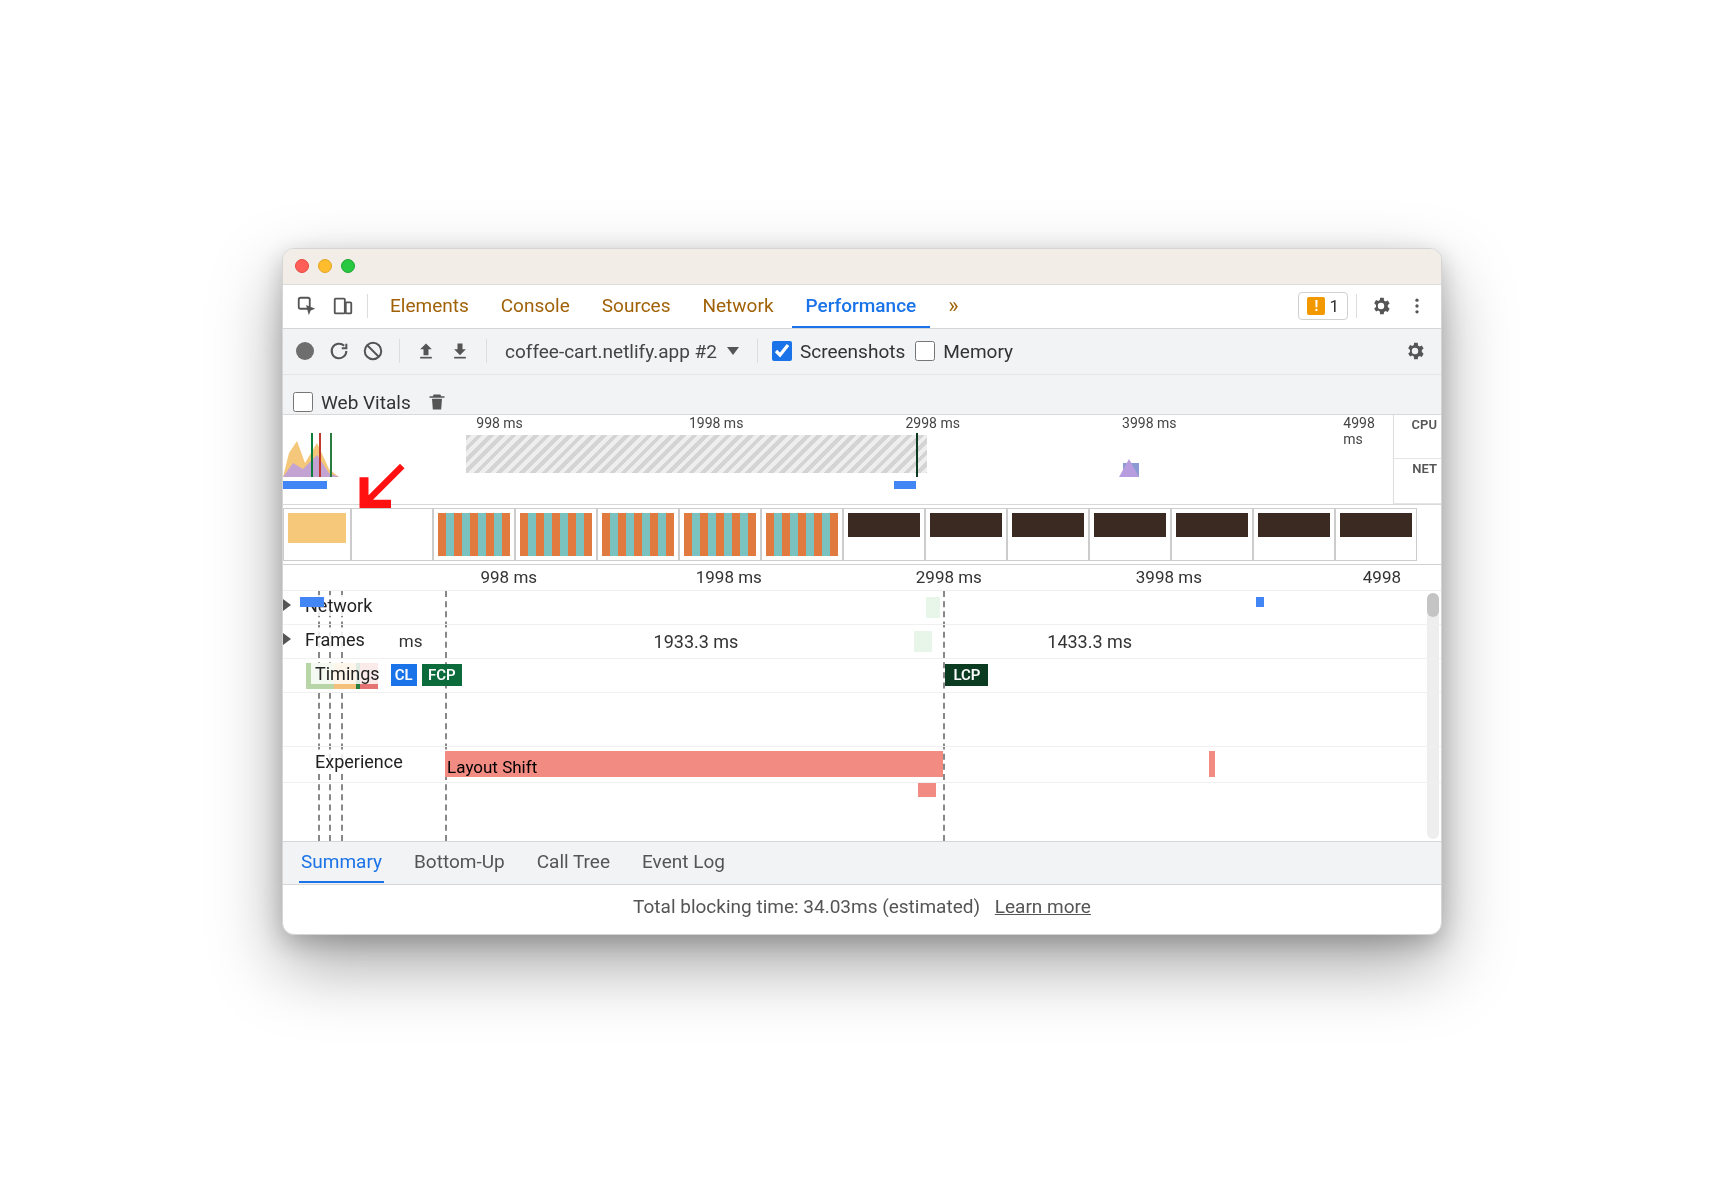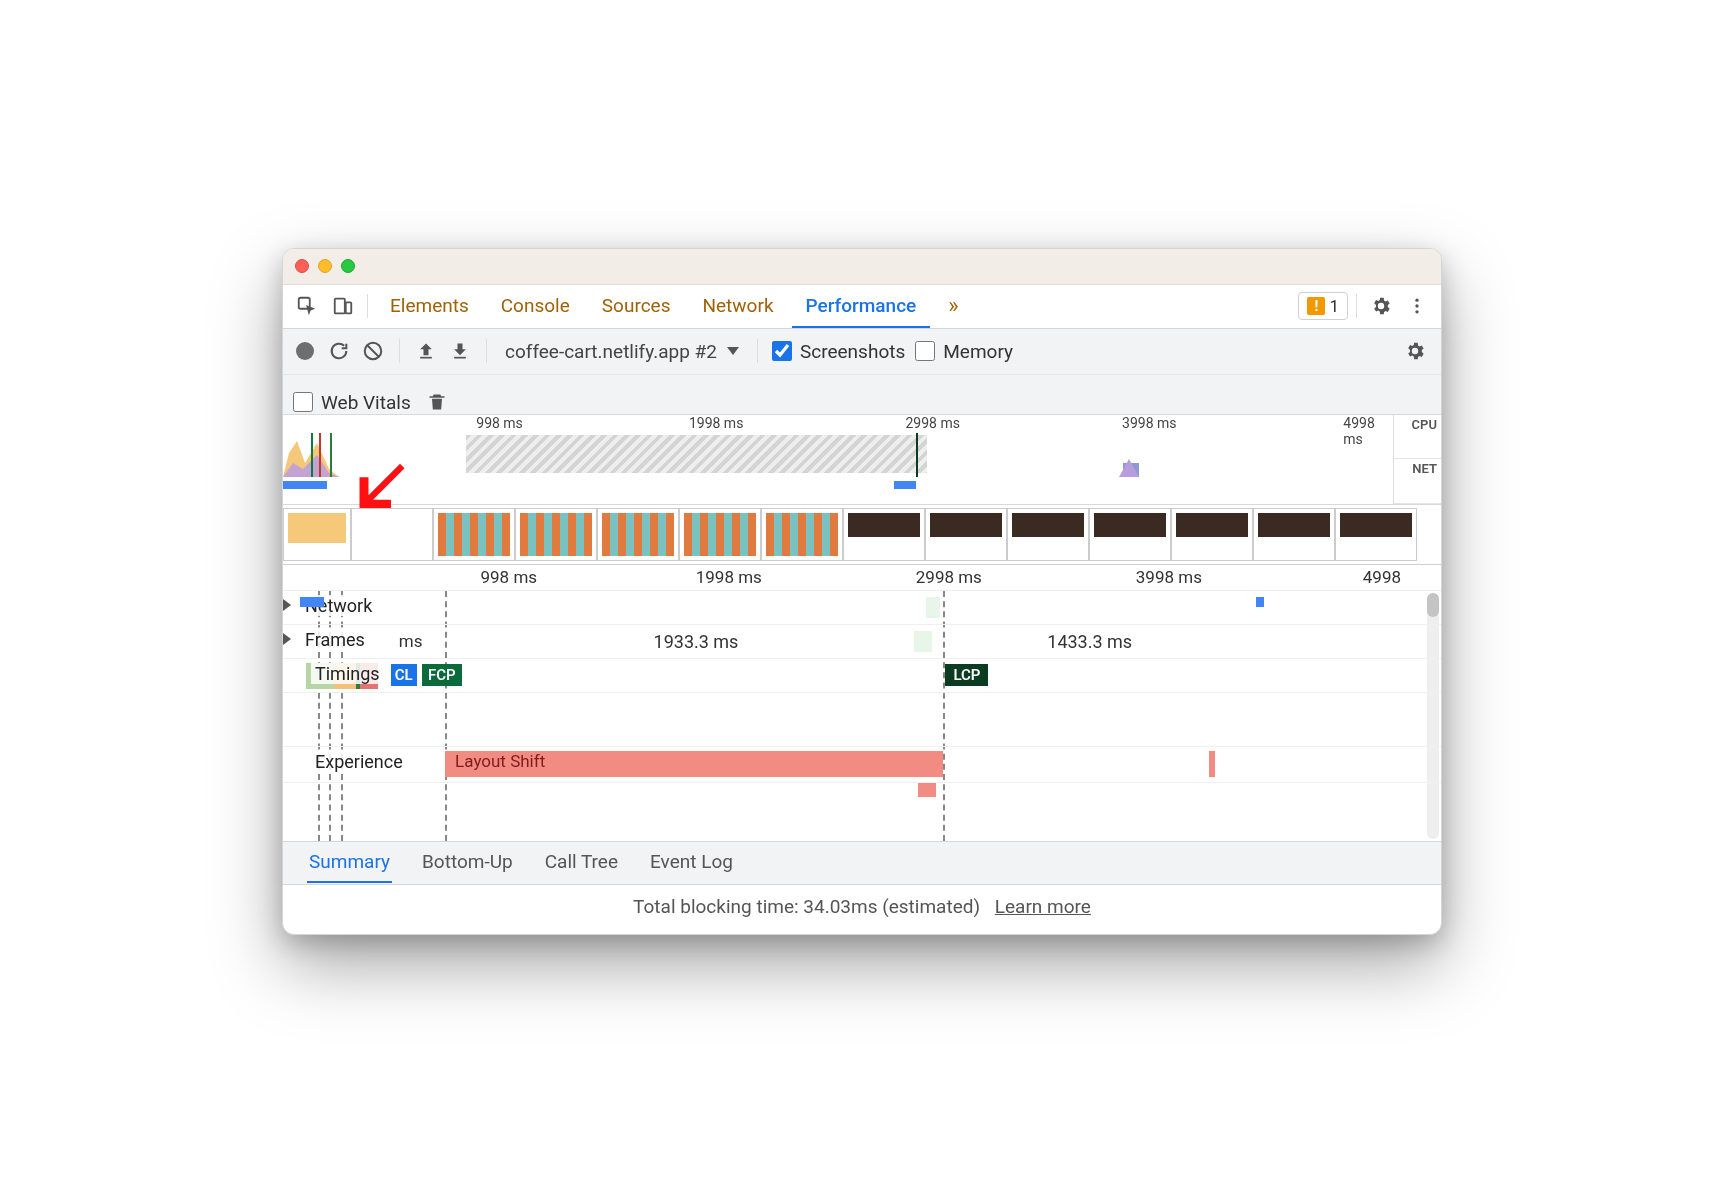--- a/index.html
+++ b/index.html
@@ -102,31 +102,31 @@
   .track-row { position:relative; height:34px; border-bottom:1px solid #f0f0f0;}
   .track-label { position:absolute; left:18px; top:4px; font-size:18px; color:#222; background:rgba(255,255,255,.85); padding:0 4px;}
   .expander { position:absolute; left:0; top:8px; width:0;height:0;border-top:6px solid transparent;border-bottom:6px solid transparent;border-left:8px solid #555;}
   .block { position:absolute; top:4px; height:26px; }
   
   .dash { position:absolute; top:0; bottom:0; width:0; border-left:2px dashed #888;}
   .tracks-scroll { position:absolute; right:2px; top:2px; bottom:2px; width:12px; background:#eee; border-radius:6px;}
   .tracks-scroll-thumb{ position:absolute; top:0; height:24px; left:0; right:0; background:#c4c4c4; border-radius:6px;}
 
   
-  .sum-tabs { display:flex; align-items:center; height:44px; gap:28px; padding:0 24px; background:#f1f3f4; border-top:1px solid #d6d6d6; border-bottom:1px solid #d6d6d6;}
+  .sum-tabs { display:flex; align-items:center; height:44px; gap:28px; padding:0 16px; background:#f1f3f4; border-top:1px solid #d6d6d6; border-bottom:1px solid #d6d6d6;}
   .sum-tab { font-size:19px; color:#555; padding:8px 2px; border-bottom:2px solid transparent; cursor:pointer;}
   .sum-tab.active { color:#1a73e8; border-bottom:2px solid #1a73e8;}
   .summary-body { padding:10px 24px 16px; font-size:19px; color:#555;text-align:center;}
   .summary-body a { color:#555; text-decoration:underline; margin-left:10px;}
 
   
   .marker-cl { background:#1a73e8; color:#fff; padding:2px 4px; font-size:15px; font-weight:600;}
   .marker-fcp { background:#0b6b3a; color:#fff; padding:2px 6px; font-size:15px; font-weight:600;}
   .marker-lcp { background:#0b3b20; color:#fff; padding:2px 8px; font-size:15px; font-weight:600;}
-  .layout-shift { background:#f28b82; color:#7f1d1d; font-size:17px; display:flex; align-items:flex-start; padding:0 10px;}
+  .layout-shift { background:#f28b82; color:#000000; font-size:17px; display:flex; align-items:flex-end; padding:0 2px;}
 
   .timings-chunk { position:absolute; top:4px; left:2%; height:26px; display:flex; align-items:center;}
   .timings-chunk .c1{ width:28px; height:100%; background:#b7d5a7;}
   .timings-chunk .c2{ width:22px; height:100%; background:#f4c07a;}
   .timings-chunk .c3{ width:4px;  height:100%; background:#2a7c3f;}
   .timings-chunk .c4{ width:18px; height:100%; background:#e57373;}
 
   .frames-pale { position:absolute; top:6px; bottom:6px; background:#e8f5e9;}
   .net-mini { position:absolute; top:6px; height:10px; background:#4285f4;}
 

